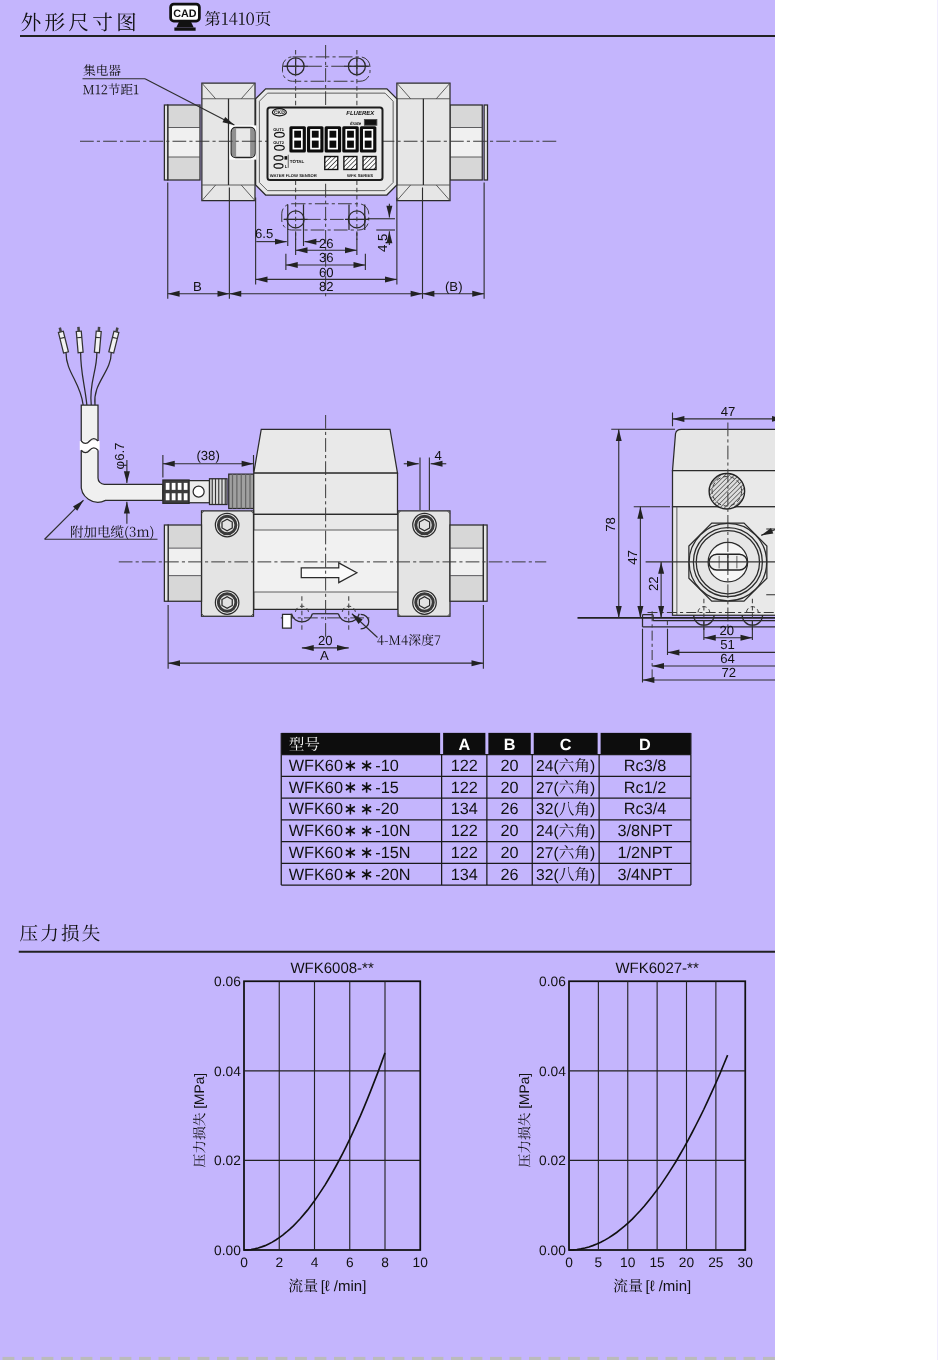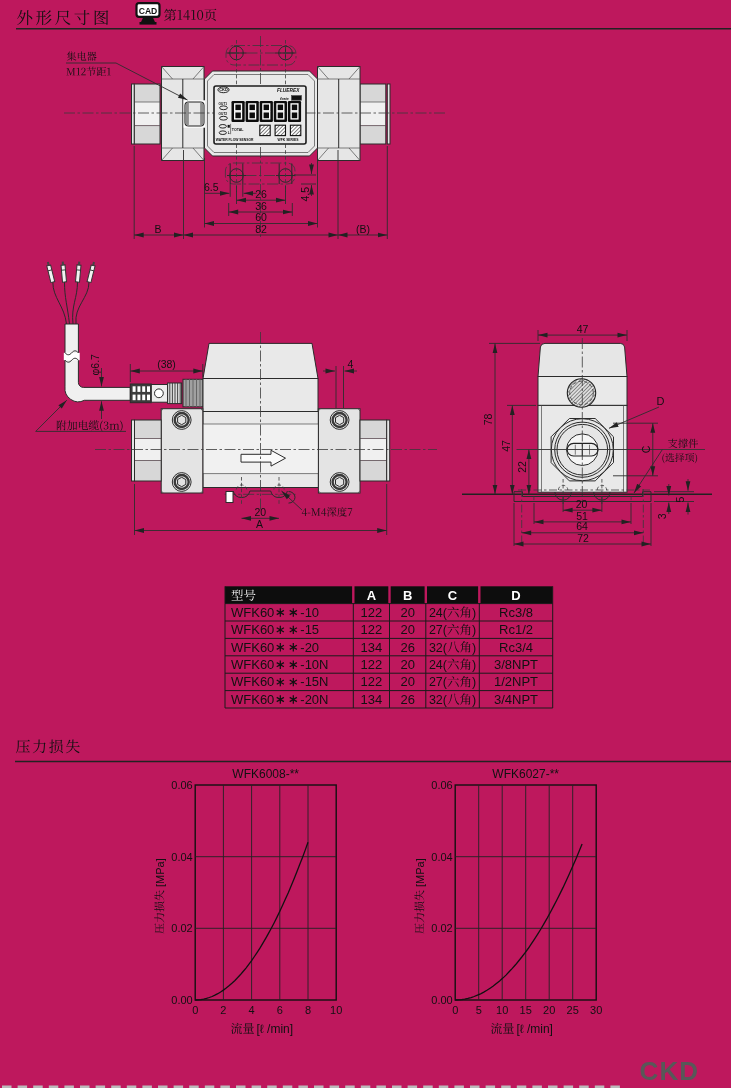--- a/index.html
+++ b/index.html
@@ -1,14 +1,14 @@
 <!DOCTYPE html>
 <html><head><meta charset="utf-8"><style>
 html,body{margin:0;padding:0;background:#fff;}
-#page{position:relative;width:731px;height:1088px;background:#be185d;overflow:hidden;}
+#page{position:relative;width:620px;height:1088px;background:#c4b5fd;overflow:hidden;}
 </style></head><body>
 <div id="page">
 <svg width="750" height="1088" viewBox="0 0 750 1088">
 <defs>
 <marker id="ar" markerWidth="11" markerHeight="8" refX="9.8" refY="3.5" orient="auto-start-reverse" markerUnits="userSpaceOnUse">
           <path d="M9.8,3.5 L0.3,1.1 L0.3,5.9 Z" fill="#222"></path>
         </marker>
 <pattern id="ht" width="2.6" height="2.6" patternUnits="userSpaceOnUse" patternTransform="rotate(45)">
           <rect width="2.6" height="2.6" fill="#fbfbfb"></rect>
           <line x1="0" y1="0" x2="0" y2="2.6" stroke="#222" stroke-width="1.1"></line>

